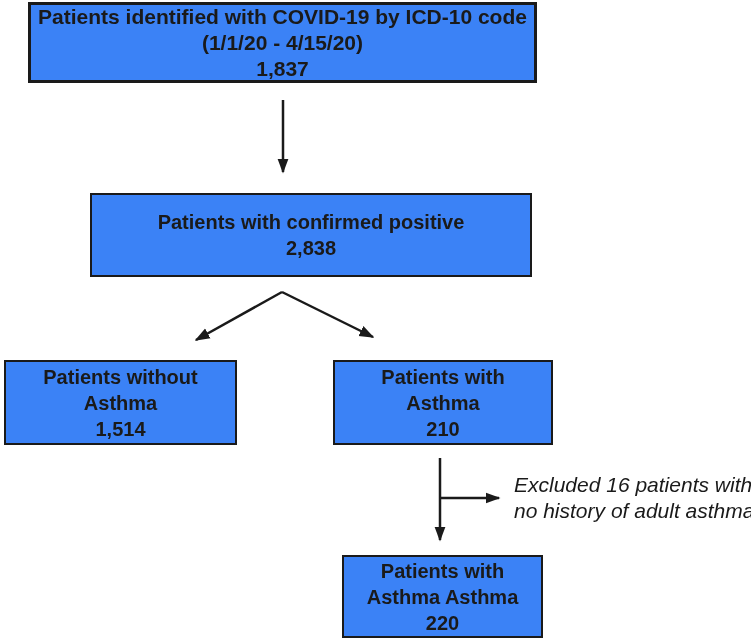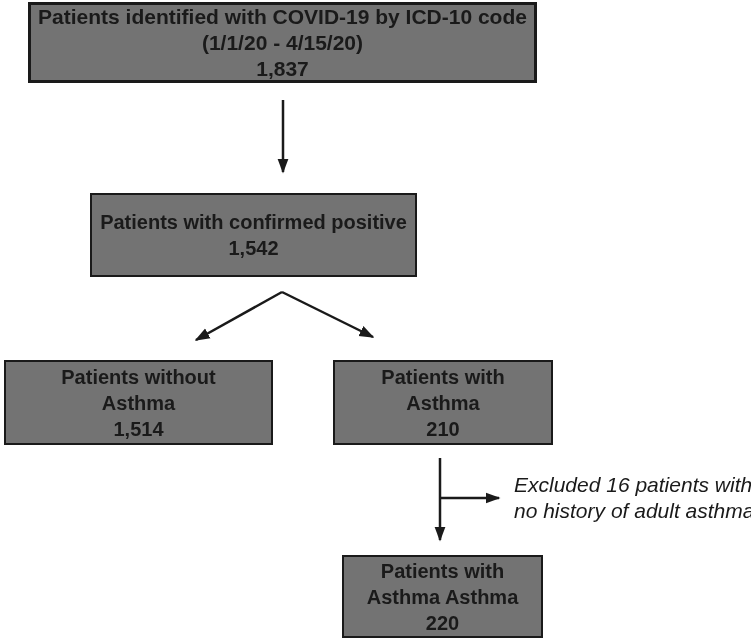--- a/index.html
+++ b/index.html
@@ -20,21 +20,21 @@
     position: absolute;
     left: 0;
     top: 0;
     width: 751px;
     height: 642px;
   }
   .flow-box {
     position: absolute;
     box-sizing: border-box;
     border: 2px solid #1a1a1a;
-    background: #737373;
+    background: #3b82f6;
     display: flex;
     flex-direction: column;
     align-items: center;
     justify-content: center;
     text-align: center;
   }
   .flow-box .title {
     font-weight: bold;
     font-size: 20px;
     line-height: 26px;
@@ -46,24 +46,24 @@
     line-height: 26px;
     white-space: nowrap;
   }
   #box-identified {
     left: 28px; top: 2px; width: 509px; height: 81px;
     border-width: 3px;
   }
   #box-identified .title { font-size: 21px; }
   #box-identified .count { font-size: 21px; }
   #box-confirmed {
-    left: 90px; top: 193px; width: 327px; height: 84px;
+    left: 90px; top: 193px; width: 442px; height: 84px;
   }
   #box-without-asthma {
-    left: 4px; top: 360px; width: 269px; height: 85px;
+    left: 4px; top: 360px; width: 233px; height: 85px;
   }
   #box-with-asthma {
     left: 333px; top: 360px; width: 220px; height: 85px;
   }
   #box-adult-asthma {
     left: 342px; top: 555px; width: 201px; height: 83px;
   }
   .exclusion-note {
     position: absolute;
     left: 514px;
@@ -99,21 +99,21 @@
   </svg>
 
   <div class="flow-box" id="box-identified">
     <div class="title">Patients identified with COVID-19 by ICD-10 code</div>
     <div class="title">(1/1/20 - 4/15/20)</div>
     <div class="count">1,837</div>
   </div>
 
   <div class="flow-box" id="box-confirmed">
     <div class="title">Patients with confirmed positive</div>
-    <div class="count">1,542</div>
+    <div class="count">2,838</div>
   </div>
 
   <div class="flow-box" id="box-without-asthma">
     <div class="title">Patients without</div>
     <div class="title">Asthma</div>
     <div class="count">1,514</div>
   </div>
 
   <div class="flow-box" id="box-with-asthma">
     <div class="title">Patients with</div>

